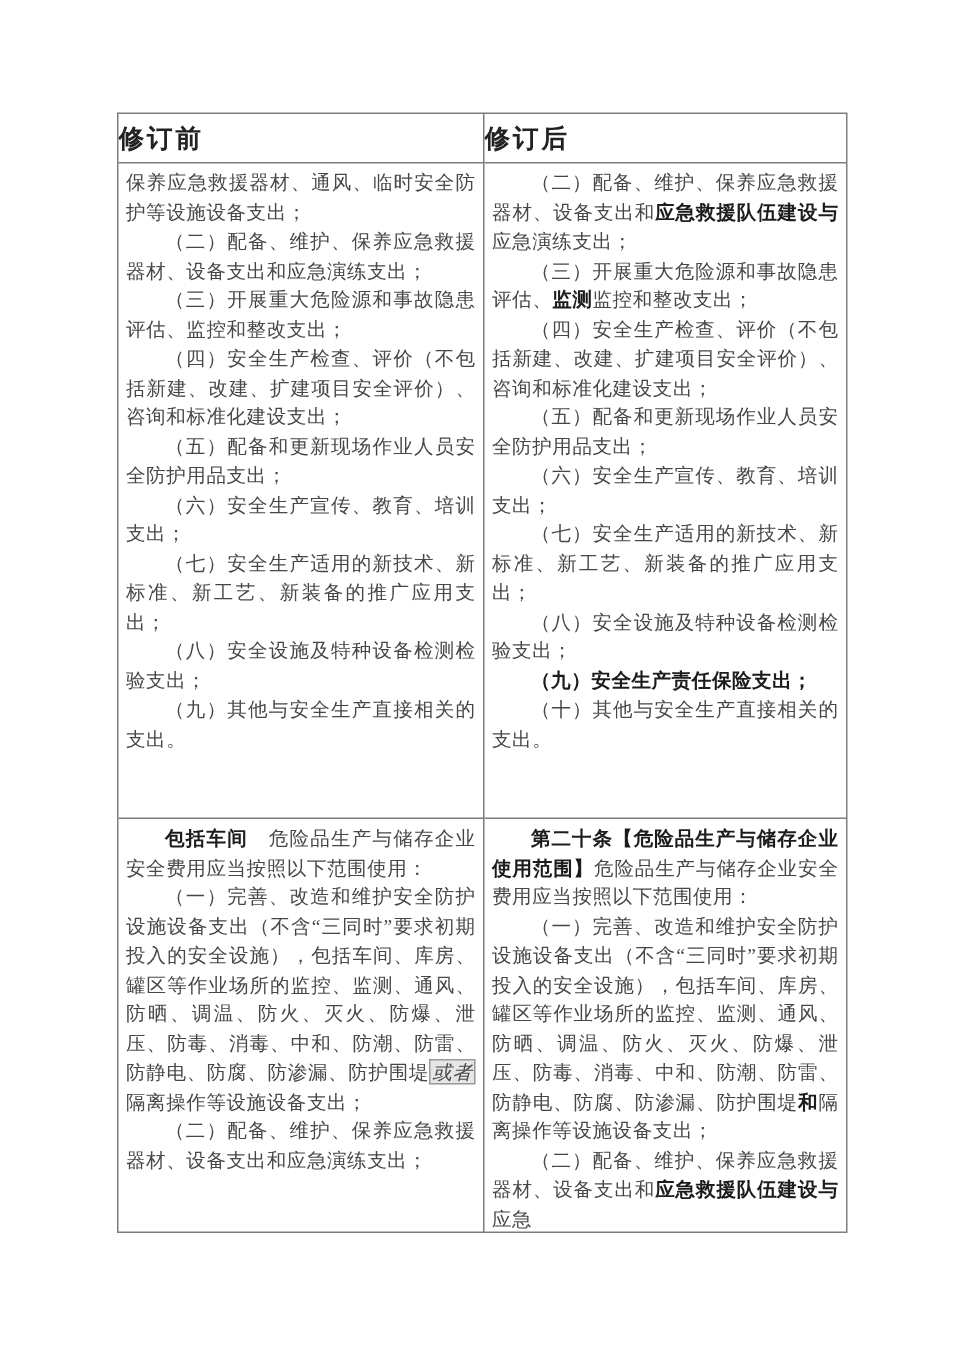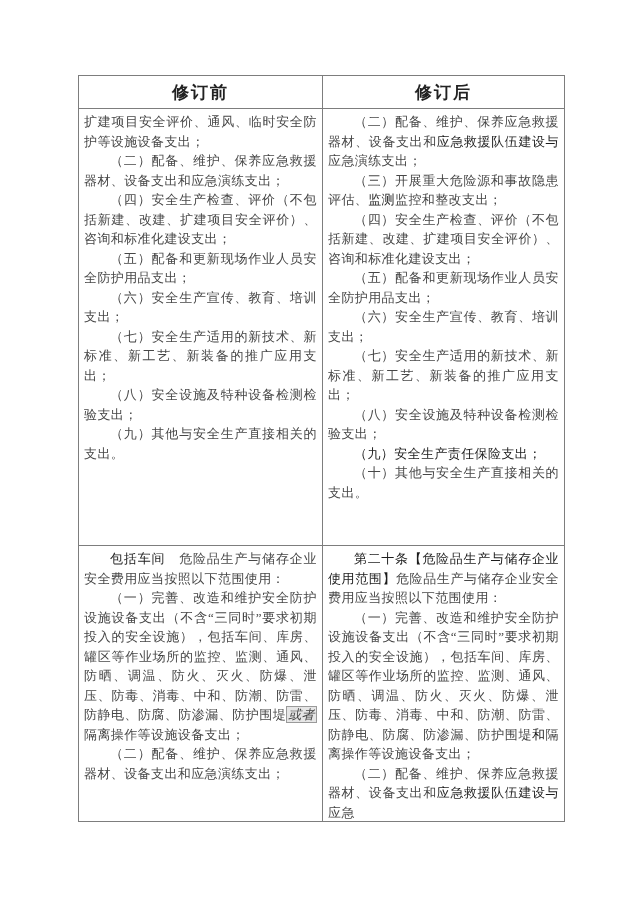--- a/index.html
+++ b/index.html
@@ -27,36 +27,36 @@
   .cell{
     border-right:1px solid var(--border);
     border-bottom:1px solid var(--border);
     overflow:hidden;
     padding:3px 5px 0 5px;
   }
   .cell.last-col{border-right:none;}
   .cell.last-row{border-bottom:none;}
 
   .hdr{
-    display:flex;align-items:center;justify-content:center;
+    display:flex;align-items:center;justify-content:flex-start;
     padding:0;
     font-weight:bold;font-size:17px;color:#222;
     letter-spacing:2px;
   }
 
   .para{
     font-size:13px;line-height:19.5px;color:var(--text);
     text-align:justify;text-justify:inter-character;
     letter-spacing:0.4px;
   }
   .para.indent{text-indent:2em;}
 
   .em{
     font-family:"Liberation Sans","DejaVu Sans",sans-serif;
-    font-weight:normal;color:var(--emphasis);margin-top:28px;
+    font-weight:bold;color:var(--emphasis);margin-top:28px;
   }
   .boxed{
     background:var(--box-bg);
     border:1px solid var(--box-border);
     padding:0 1px;
     font-style:italic;
   }
 </style>
 </head>
 <body>
@@ -65,22 +65,23 @@
   <div class="rev-table">
 
     <div class="cell hdr">
       <span>修订前</span>
     </div>
     <div class="cell hdr last-col">
       <span>修订后</span>
     </div>
 
     <div class="cell">
-        <p class="para"><span>扩建项目安全评价、通风、临时安全防护等设施设备支出；</span></p>
+        <p class="para"><span>保养应急救援器材、通风、临时安全防护等设施设备支出；</span></p>
         <p class="para indent"><span>（二）配备、维护、保养应急救援器材、设备支出和应急演练支出；</span></p>
+        <p class="para indent"><span>（三）开展重大危险源和事故隐患评估、监控和整改支出；</span></p>
         <p class="para indent"><span>（四）安全生产检查、评价（不包括新建、改建、扩建项目安全评价）、咨询和标准化建设支出；</span></p>
         <p class="para indent"><span>（五）配备和更新现场作业人员安全防护用品支出；</span></p>
         <p class="para indent"><span>（六）安全生产宣传、教育、培训支出；</span></p>
         <p class="para indent"><span>（七）安全生产适用的新技术、新标准、新工艺、新装备的推广应用支出；</span></p>
         <p class="para indent"><span>（八）安全设施及特种设备检测检验支出；</span></p>
         <p class="para indent"><span>（九）其他与安全生产直接相关的支出。</span></p>
       </div>
     <div class="cell last-col">
         <p class="para indent"><span>（二）配备、维护、保养应急救援器材、设备支出和</span><span class="em">应急救援队伍建设与</span><span>应急演练支出；</span></p>
         <p class="para indent"><span>（三）开展重大危险源和事故隐患评估、</span><span class="em">监测</span><span>监控和整改支出；</span></p>

